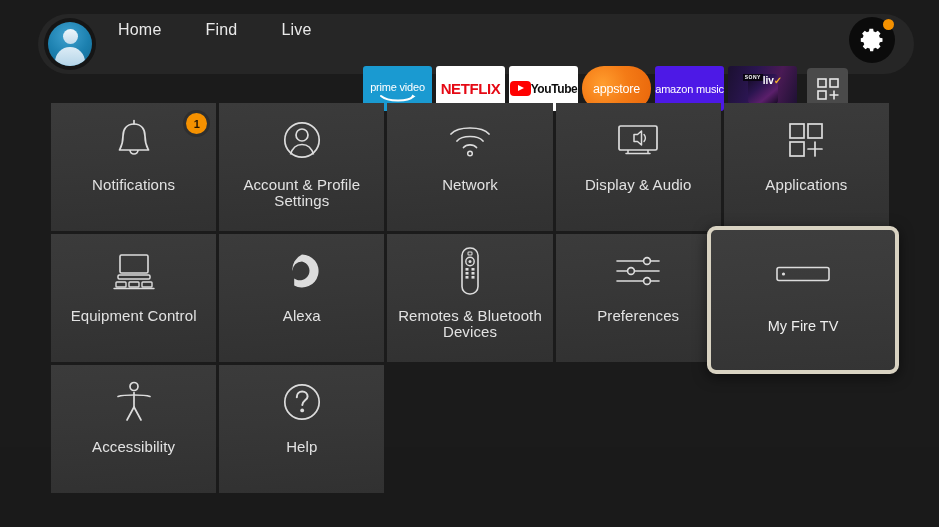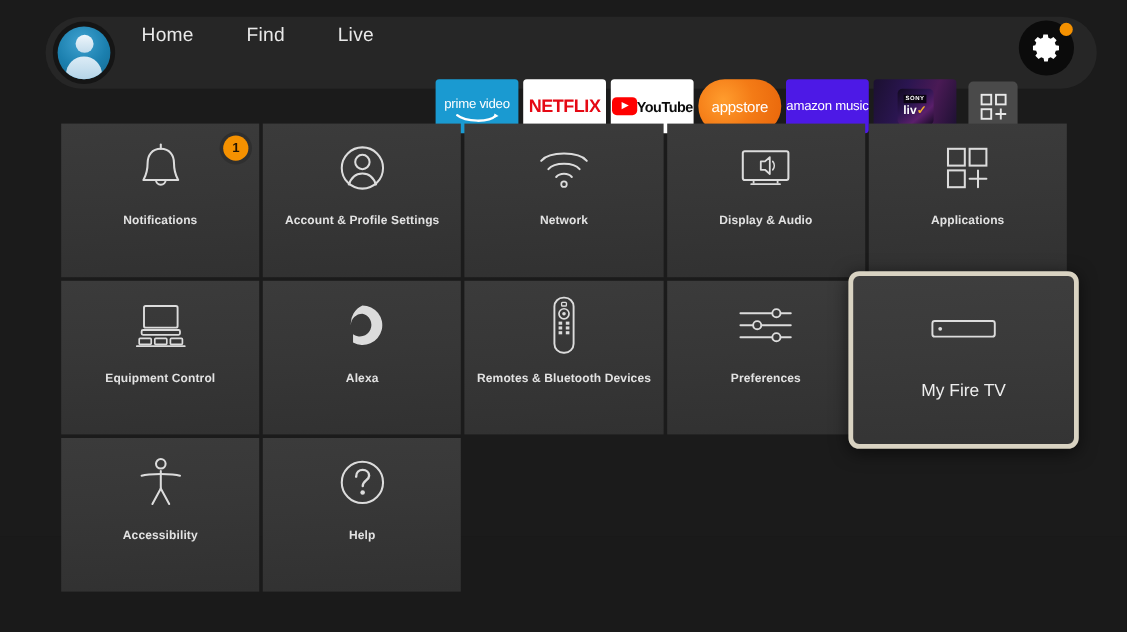--- a/index.html
+++ b/index.html
@@ -151,22 +151,22 @@
   .app-appstore .as-txt { color: #fff; font-size: 12.5px; letter-spacing: -0.2px; }
   .app-amazonmusic { background: #4d19e6; }
   .app-amazonmusic .am-txt { color: #fff; font-size: 11px; letter-spacing: -0.2px; }
   .app-amazonmusic .am-b { font-weight: normal; }
   .app-sony {
     background: linear-gradient(110deg, #1b1030 0%, #2a1550 35%, #4a1a55 65%, #1a1030 100%);
   }
   .app-sony .sl-box {
     width: 30px; height: 30px; border-radius: 4px;
     background: linear-gradient(140deg, #11091f 0%, #2b1550 40%, #5b1f6b 70%, #140a22 100%);
-    position: relative; display:flex; flex-direction: column;
-    align-items: center; justify-content: center;
+    position: relative; display:flex; flex-direction: row;
+    align-items: flex-start; justify-content: center;
   }
   .app-sony .sl-sony {
     color: #fff; font-size: 5px; font-weight: bold; letter-spacing: 0.4px;
     background: #0a0512; padding: 0 2px; line-height: 7px;
   }
   .app-sony .sl-liv {
     color: #fff; font-size: 10px; font-weight: bold; line-height: 11px;
     margin-top: 1px;
   }
   .app-sony .sl-liv i { color: #f5b32a; font-style: normal; }
@@ -226,26 +226,25 @@
   }
   .tile .ticon {
     height: 74px;
     display: flex;
     align-items: center;
     justify-content: center;
     width: 100%;
   }
   .tile .tlabel {
     color: #e2e2e2;
-    font-size: 10px;
+    font-size: 15px;
     line-height: 16px;
     text-align: center;
     width: 150px;
     letter-spacing: 0.1px;
-    font-weight: bold;
   }
   .badge {
     position: absolute;
     right: 9px;
     top: 10px;
     width: 21px;
     height: 21px;
     border-radius: 50%;
     background: #f59100;
     color: #241400;

